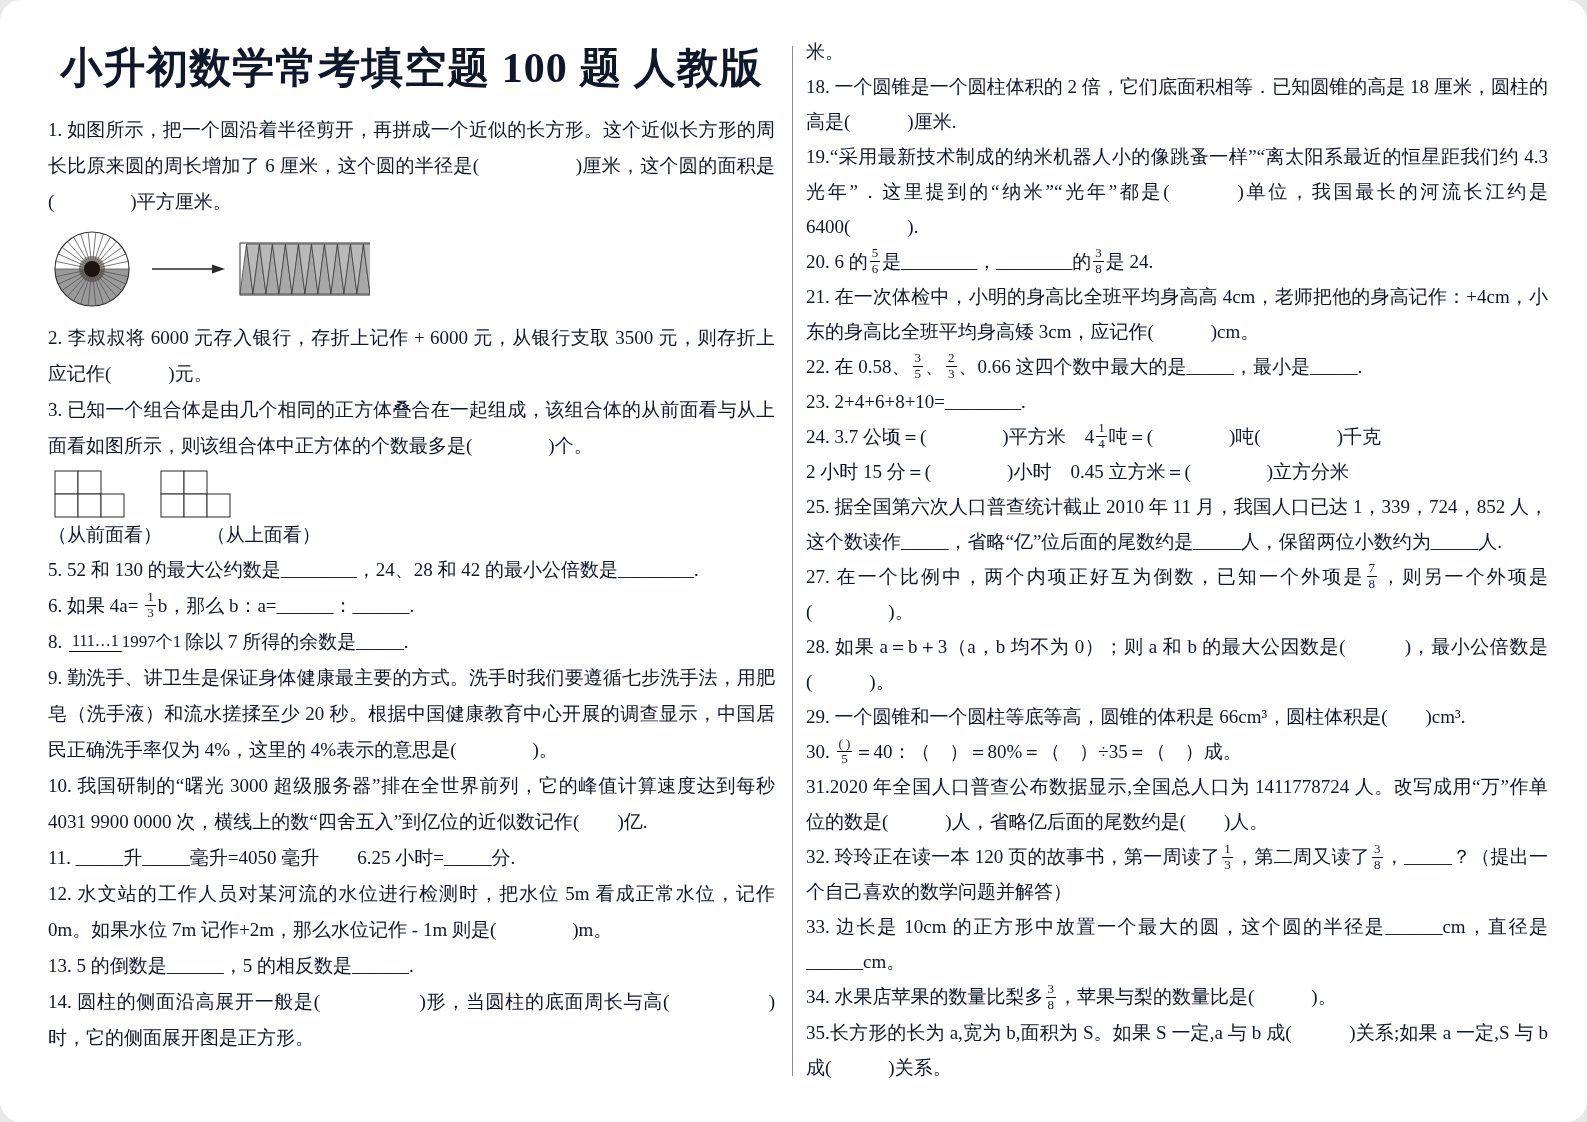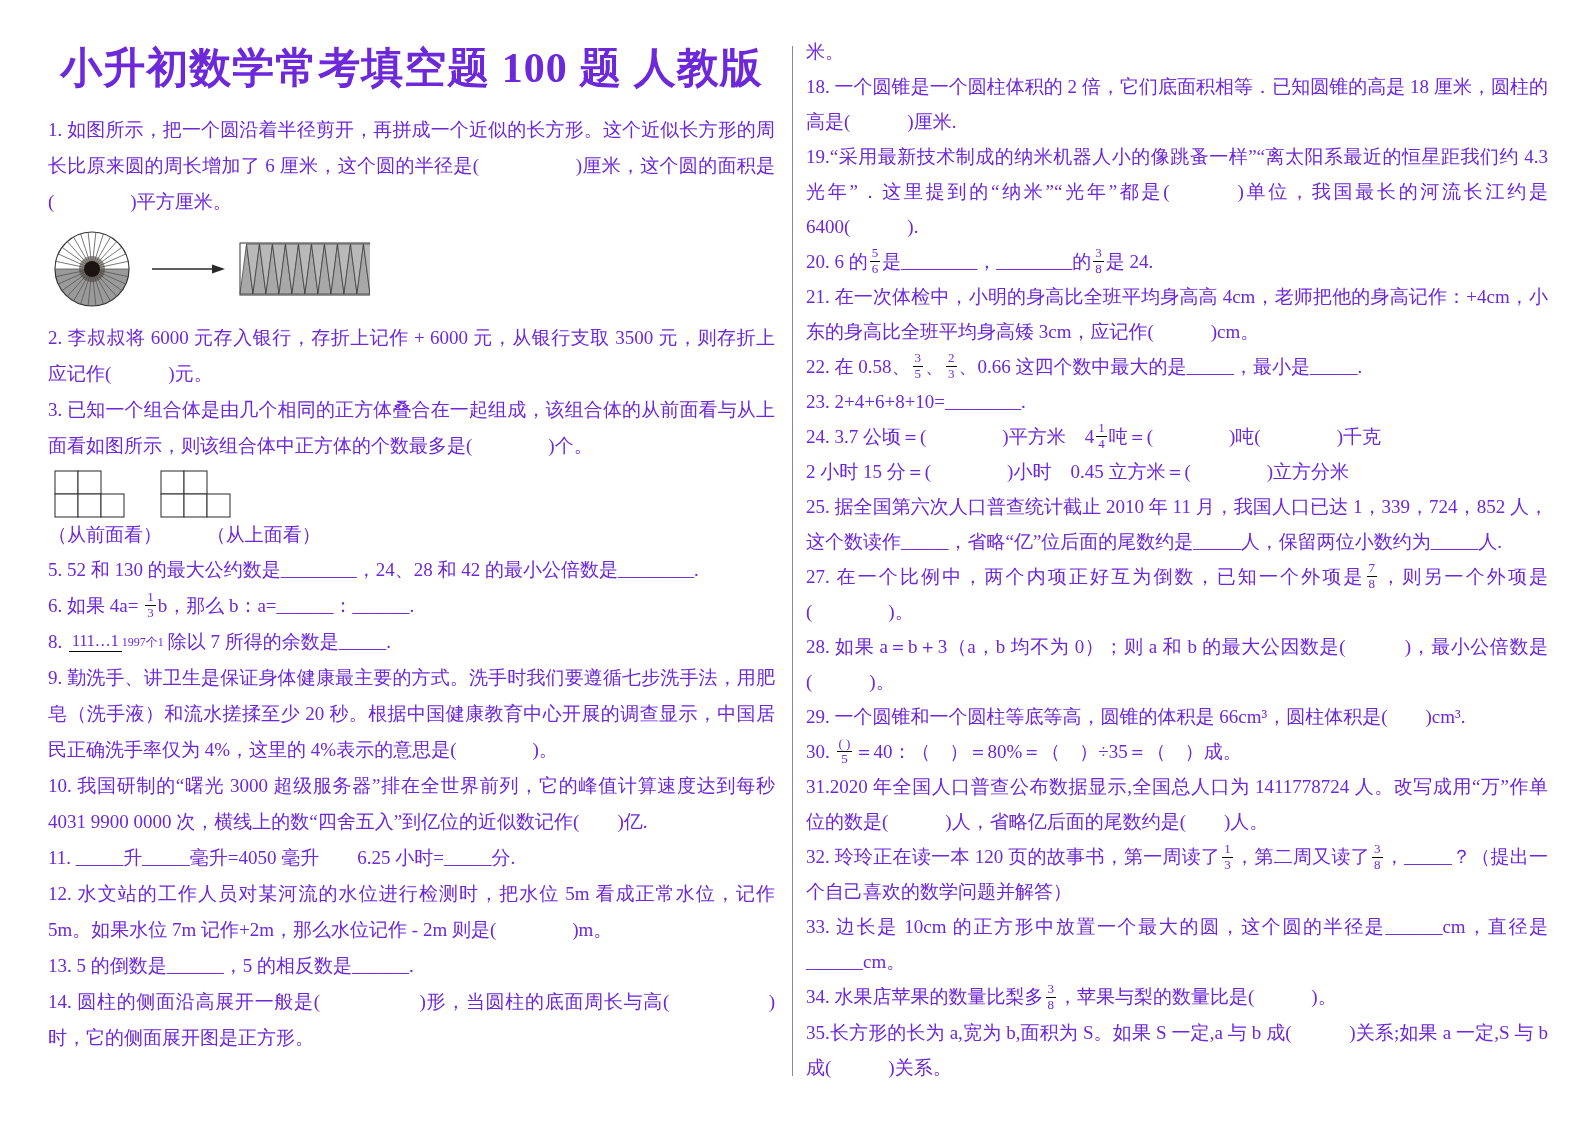--- a/index.html
+++ b/index.html
@@ -1,19 +1,20 @@
 <!DOCTYPE html>
 <html><head>
 <meta charset="utf-8">
 <style>
   html,body { margin:0; padding:0; background:#e8e8e8; }
   .page {
     position:relative; width:1587px; height:1122px; background:#ffffff;
-    font-family:"Liberation Serif","DejaVu Serif",serif; color:#6d28d9;
+    font-family:"Liberation Serif","DejaVu Serif",serif; color:#0f172a;
     overflow:hidden;
+    border-radius:21px;
   }
   .divider { position:absolute; left:792px; top:46px; width:1px; height:1030px; background:#8a8a8a; }
   .col { position:absolute; top:34px; }
   .col-left  { left:48px;  width:727px; }
   .col-right { left:806px; width:742px; }
   h1.title {
     font-size:42px; font-weight:bold; text-align:center;
     margin:6px 0 16px 0; letter-spacing:1px; white-space:nowrap;
   }
   p.q { font-size:19px; line-height:36px; margin:0; text-align:justify; }
@@ -23,21 +24,21 @@
     vertical-align:middle; font-size:13px; line-height:1.15; margin:0 2px;
     position:relative; top:-2px;
   }
   .frac .fnum { border-bottom:1px solid #0a0a0a; padding:0 2px; }
   .frac .fden { padding:0 2px; }
   .stack {
     display:inline-flex; align-items:center;
     vertical-align:middle; line-height:1.2; margin:0 4px 0 2px; position:relative; top:-2px;
   }
   .stack .stop { font-size:16px; border-bottom:1px solid #0a0a0a; padding:0 3px 1px; }
-  .stack .sbot { font-size:12px; padding-top:1px; }
+  .stack .sbot { font-size:17px; padding-top:1px; }
   .figure1 { margin:8px 0 10px 2px; }
   .views-row { margin:6px 0 0 6px; display:flex; gap:34px; }
   .view-labels { font-size:19px; line-height:34px; margin:0; }
   .view-labels .vlabel2 { margin-left:40px; }
   svg { display:block; }
 </style>
 </head>
 <body>
 
 <div class="page">
@@ -149,21 +150,21 @@
           <span class="fnum">1</span>
           <span class="fden">3</span>
         </span>b，那么 b：a=______：______.</p>
     <p class="q">8. <span class="stack">
           <span class="stop">111…1</span>
           <span class="sbot">1997个1</span>
         </span>除以 7 所得的余数是_____.</p>
     <p class="q">9. 勤洗手、讲卫生是保证身体健康最主要的方式。洗手时我们要遵循七步洗手法，用肥皂（洗手液）和流水搓揉至少 20 秒。根据中国健康教育中心开展的调查显示，中国居民正确洗手率仅为 4%，这里的 4%表示的意思是(　　　　)。</p>
     <p class="q">10. 我国研制的“曙光 3000 超级服务器”排在全世界前列，它的峰值计算速度达到每秒 4031 9900 0000 次，横线上的数“四舍五入”到亿位的近似数记作(　　)亿.</p>
     <p class="q">11. _____升_____毫升=4050 毫升　　6.25 小时=_____分.</p>
-    <p class="q">12. 水文站的工作人员对某河流的水位进行检测时，把水位 5m 看成正常水位，记作 5m。如果水位 7m 记作+2m，那么水位记作 - 2m 则是(　　　　)m。</p>
+    <p class="q">12. 水文站的工作人员对某河流的水位进行检测时，把水位 5m 看成正常水位，记作 0m。如果水位 7m 记作+2m，那么水位记作 - 1m 则是(　　　　)m。</p>
     <p class="q">13. 5 的倒数是______，5 的相反数是______.</p>
     <p class="q">14. 圆柱的侧面沿高展开一般是(　　　　　)形，当圆柱的底面周长与高(　　　　　)时，它的侧面展开图是正方形。</p>
 
   </div>
 
   <div class="col col-right">
     <p class="q">米。</p>
     <p class="q">18. 一个圆锥是一个圆柱体积的 2 倍，它们底面积相等．已知圆锥的高是 18 厘米，圆柱的高是(　　　)厘米.</p>
     <p class="q">19.“采用最新技术制成的纳米机器人小的像跳蚤一样”“离太阳系最近的恒星距我们约 4.3 光年”．这里提到的“纳米”“光年”都是(　　　)单位，我国最长的河流长江约是 6400(　　　).</p>
     <p class="q">20. 6 的<span class="frac">

